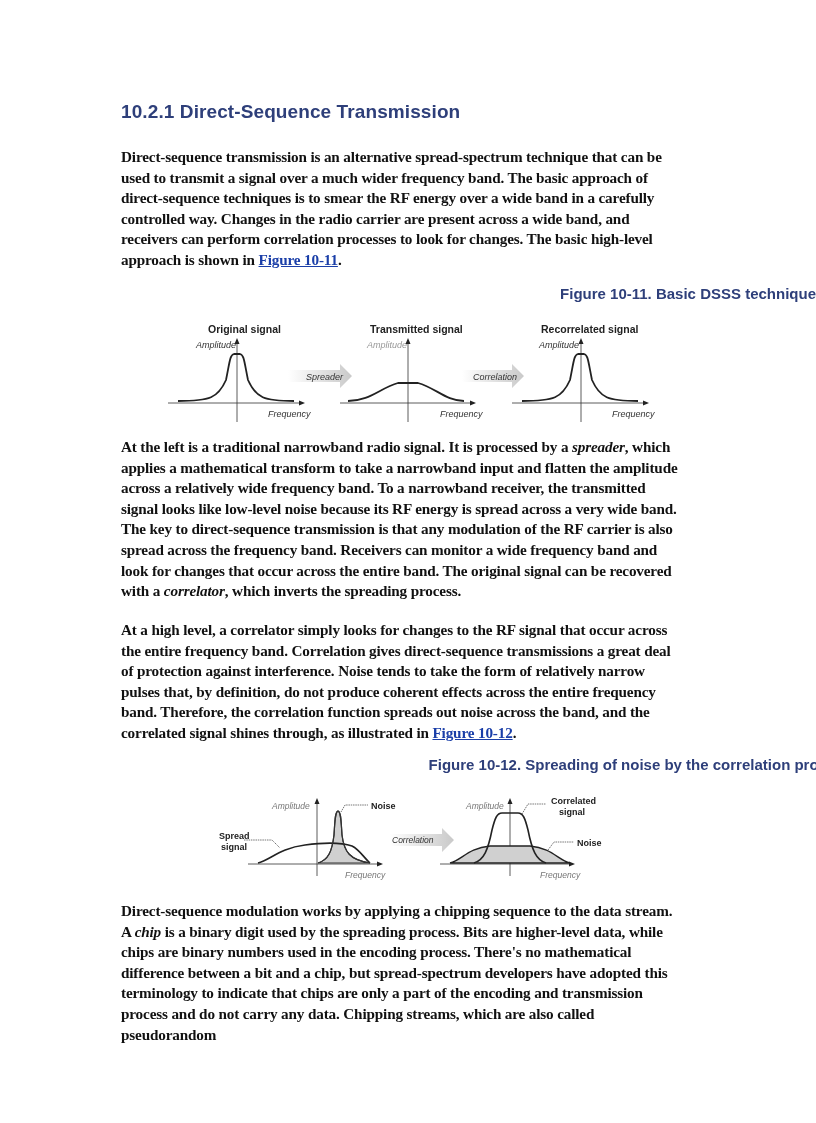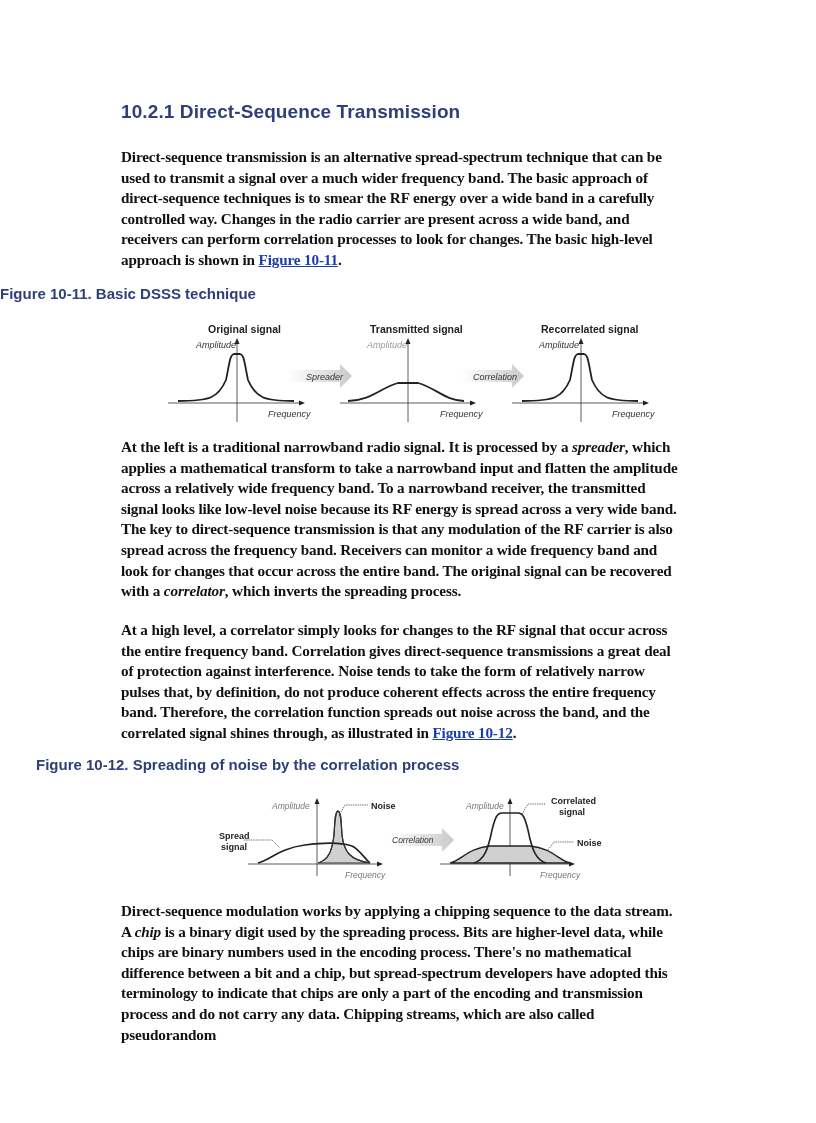--- a/index.html
+++ b/index.html
@@ -11,21 +11,21 @@
     font-size: 19px; color: #2e3f7a; letter-spacing: 0.1px;
   }
   .para {
     position: absolute; left: 121px; width: 560px; margin: 0;
     font-family: "Liberation Serif", serif; font-size: 15.2px;
     line-height: 20.6px; color: #111111; letter-spacing: -0.15px; font-weight: bold;
   }
   .para a { color: #1a3ea8; text-decoration: underline; }
   .para em { font-style: italic; }
   .fig-caption {
-    position: absolute; left: 0; width: 816px; text-align: left; margin: 0;
+    position: absolute; left: 0; width: 816px; text-align: right; margin: 0;
     font-family: "Liberation Sans", sans-serif; font-weight: bold;
     font-size: 15px; color: #2e3f7a;
   }
   svg text { font-family: "Liberation Sans", sans-serif; }
 </style>
 </head>
 <body>
 
 <div class="page">
 

